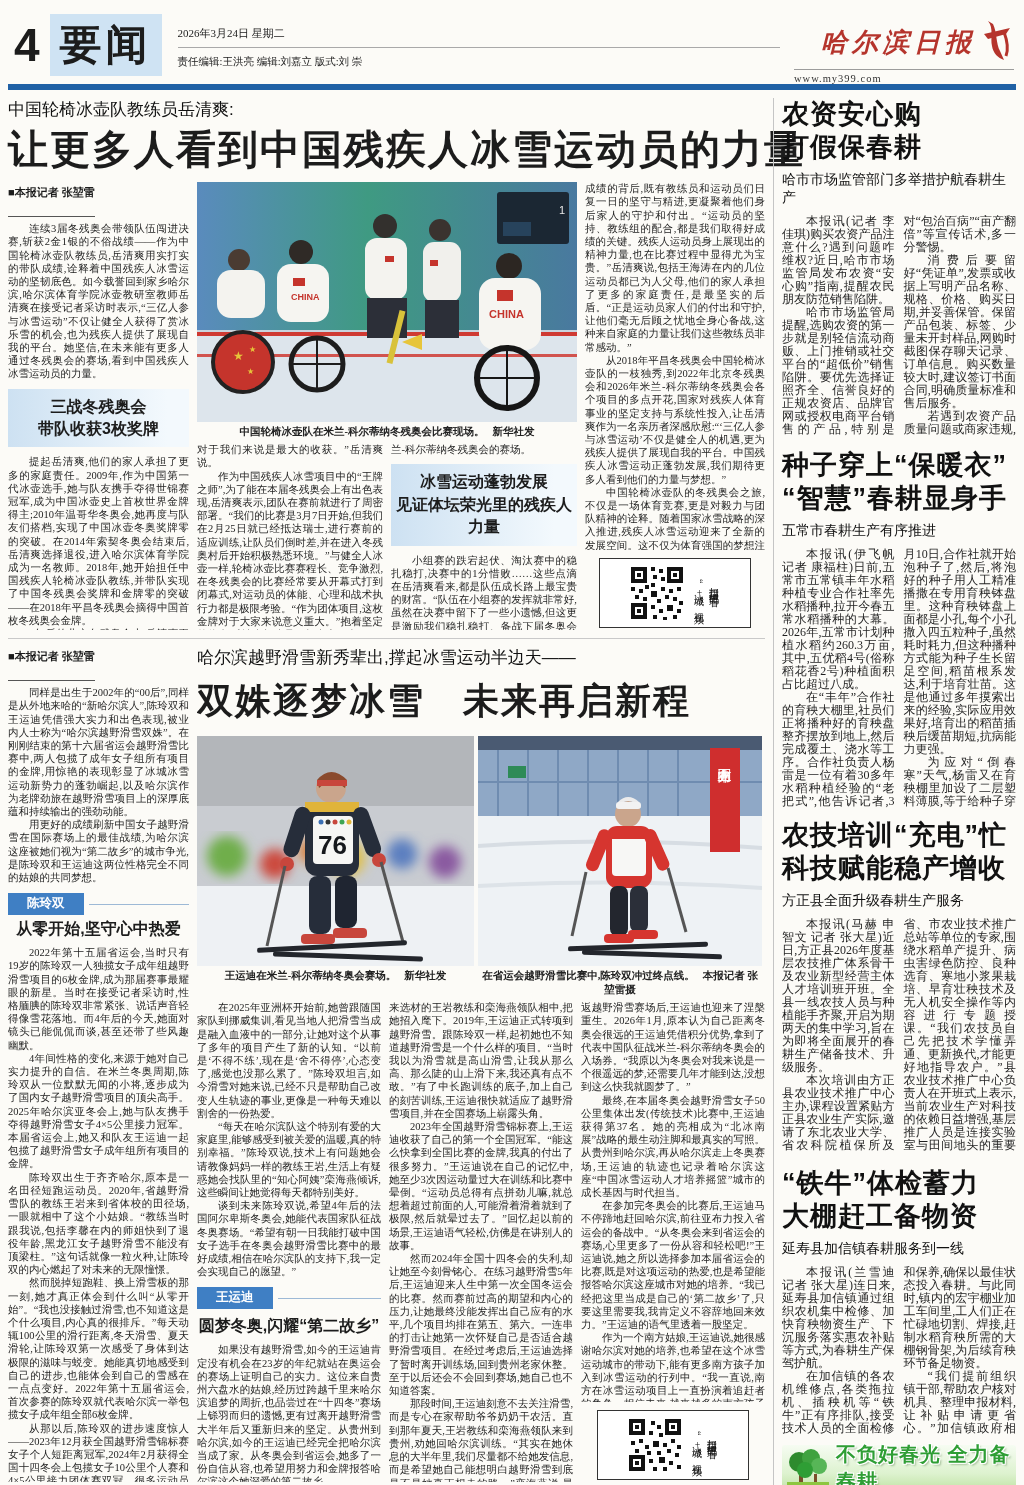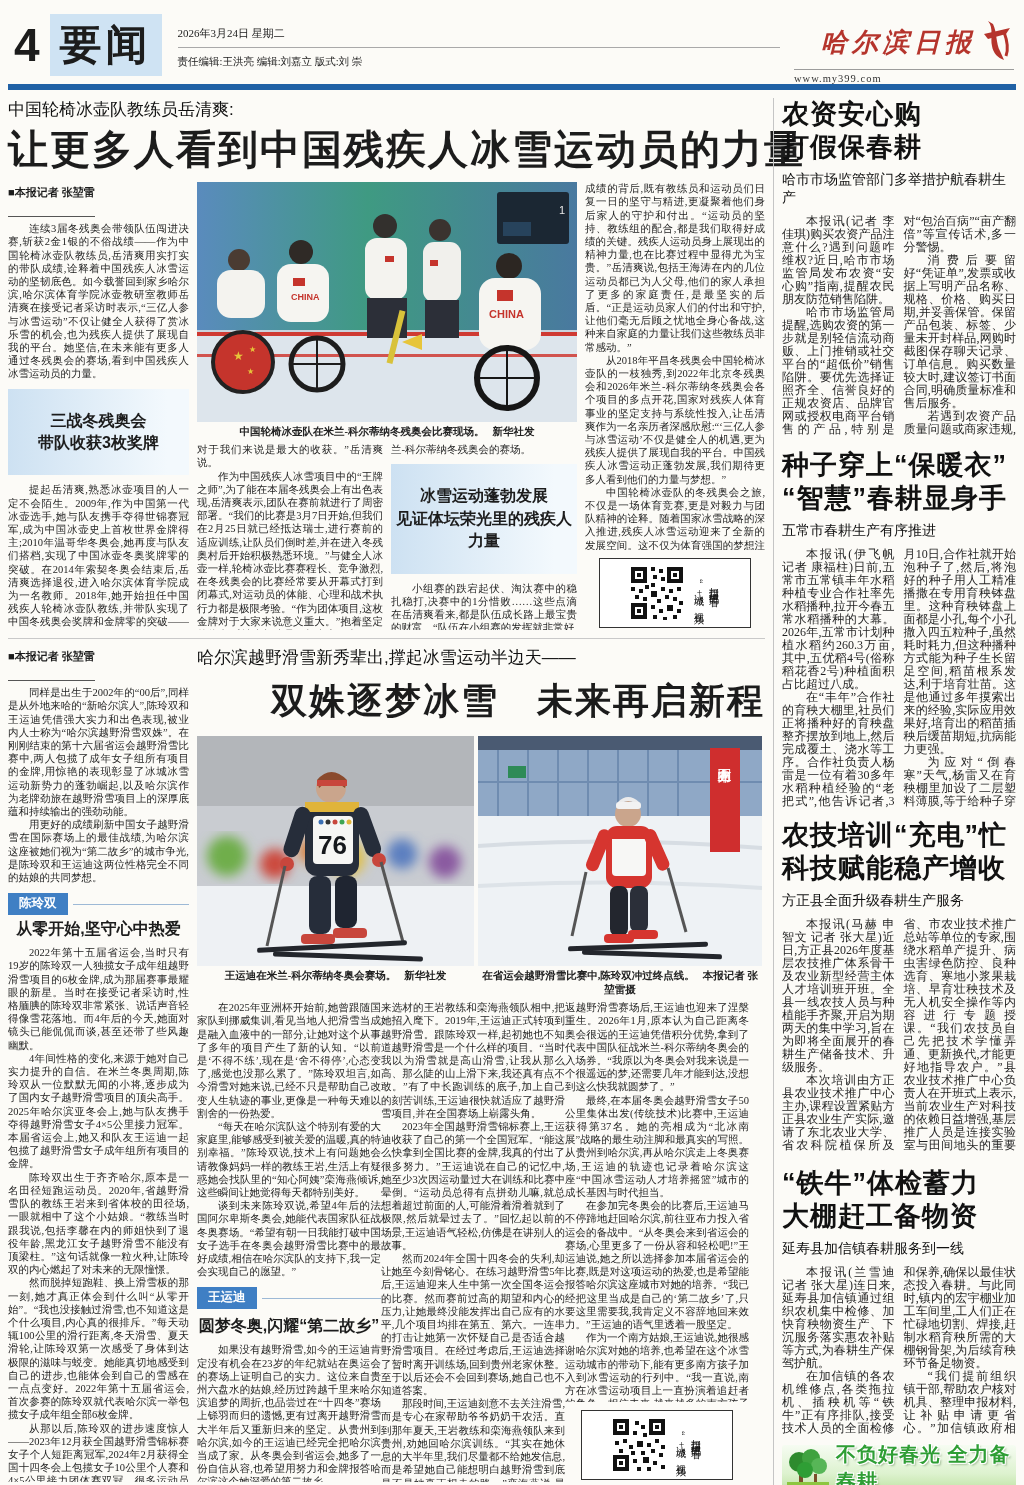--- a/index.html
+++ b/index.html
@@ -37,41 +37,41 @@
 
 .kicker{font-size:17px;color:#111;margin:0 0 5px;font-family:"Liberation Sans",sans-serif}
 .head1{font-size:40px;font-weight:900;letter-spacing:2px;font-family:"Liberation Sans",sans-serif;line-height:1.18;margin-bottom:9px;white-space:nowrap}
 .s1cols{display:flex;gap:8px;height:448px;overflow:hidden}
 .colnarrow{width:181px;overflow:hidden}
 .s1mid{width:380px;display:flex;flex-direction:column}
 .midcols{display:flex;gap:8px;flex:1;overflow:hidden;margin-top:2px}
 .midcol{width:186px;overflow:hidden}
 .col4{width:180px;display:flex;flex-direction:column;overflow:hidden}
 .col4text{flex:1;overflow:hidden}
-.subband{background:linear-gradient(90deg,#cde1f2,#f3f9fd 88%);text-align:center;font-weight:800;font-size:16px;line-height:1.4;padding:21px 0;margin:8px 0;white-space:pre-line;font-family:"Liberation Sans",sans-serif}
+.subband{background:linear-gradient(90deg,#cde1f2,#f3f9fd 88%);text-align:center;font-weight:800;font-size:16px;line-height:1.4;padding:7px 0;margin:8px 0;white-space:pre-line;font-family:"Liberation Sans",sans-serif}
 .photo{display:block;width:100%;background:#ddd}
 
 
 .qrbox{border:1px solid #333;width:152px;margin:8px auto 2px;padding:6px 5px;display:flex;gap:7px;align-items:center;justify-content:center;background:#fff}
 .qrcap{writing-mode:vertical-rl;font-size:10px;line-height:15px;white-space:pre-line;letter-spacing:2px;color:#111}
 
 
 .story2{border-top:1px solid #c9c9c9;margin-top:8px;padding-top:7px}
 .s2cols{display:flex;gap:8px;height:836px;overflow:hidden}
 .s2right{width:568px;display:flex;flex-direction:column;overflow:hidden}
-.head2{font-size:36px;font-weight:900;text-align:right;letter-spacing:2px;font-family:"Liberation Sans",sans-serif;margin:3px 0 10px}
+.head2{font-size:36px;font-weight:900;text-align:left;letter-spacing:2px;font-family:"Liberation Sans",sans-serif;margin:3px 0 10px}
 .photorow{display:flex;gap:4px}
 .photofig{display:flex;flex-direction:column}
 .photofig.left{width:277px}
 .photofig.right{width:284px}
-.botcols{display:flex;flex:1;overflow:hidden;margin-top:2px}
+.botcols{display:flex;gap:8px;flex:1;overflow:hidden;margin-top:2px}
 .botcol{width:184px;overflow:hidden;display:flex;flex-direction:column}
 .botcol .grow{flex:1;overflow:hidden}
 .seclabel-row{display:flex;align-items:center;margin:9px 0 3px}
-.seclabel{background:#3f7fc4;color:#fff;font-size:12.5px;font-weight:700;padding:2px 11px 3px;font-family:"Liberation Sans",sans-serif}
+.seclabel{background:#3f7fc4;color:#fff;font-size:12.5px;font-weight:700;padding:2px 19px 3px;font-family:"Liberation Sans",sans-serif}
 .seclabel-row::after{content:"";flex:1;border-top:1px solid #9db9d6;margin-left:5px}
 .secsub{font-size:16px;font-weight:800;text-align:center;margin:4px 0 6px;font-family:"Liberation Sans",sans-serif}
 
 
 .side-art{margin-bottom:9px}
 .shead{font-size:27px;font-weight:900;line-height:1.22;font-family:"Liberation Sans",sans-serif;letter-spacing:1px;color:#111}
 .ssub{font-size:14px;margin:7px 0 8px;color:#111}
 .sbody{column-count:2;column-gap:9px;overflow:hidden}
 .sbody .para{font-size:12px;line-height:13px}
 .h-a{height:225px}.h-b{height:262px}.h-c{height:240px}.h-d{height:170px}
@@ -118,21 +118,21 @@
         <h1 class="head1">让更多人看到中国残疾人冰雪运动员的力量</h1>
         <div class="s1cols">
           <div class="colnarrow">
             <span class="byline">■本报记者 张堃雷</span>
             <div>
                 <p class="para">连续3届冬残奥会带领队伍闯进决赛,斩获2金1银的不俗战绩——作为中国轮椅冰壶队教练员,岳清爽用实打实的带队成绩,诠释着中国残疾人冰雪运动的坚韧底色。如今载誉回到家乡哈尔滨,哈尔滨体育学院冰壶教研室教师岳清爽在接受记者采访时表示,“三亿人参与冰雪运动”不仅让健全人获得了赏冰乐雪的机会,也为残疾人提供了展现自我的平台。她坚信,在未来能有更多人通过冬残奥会的赛场,看到中国残疾人冰雪运动员的力量。</p>
               </div>
             <div class="subband">三战冬残奥会
 带队收获3枚奖牌</div>
             <div>
-                <p class="para">提起岳清爽,熟悉冰壶项目的人一定不会陌生。2009年,作为中国第一代冰壶选手,她与队友携手夺得世锦赛冠军,成为中国冰壶史上首枚世界金牌得主;2010年温哥华冬奥会,她再度与队友们搭档,实现了中国冰壶冬奥奖牌零的突破。在2014年索契冬奥会结束后,岳清爽选择退役,进入哈尔滨体育学院成为一名教师。2018年,她开始担任中国残疾人轮椅冰壶队教练,并带队实现了中国冬残奥会奖牌和金牌零的突破——在2018年平昌冬残奥会摘得中国首枚冬残奥会金牌。</p>
+                <p class="para">提起岳清爽,他们的家人承担了更多的家庭责任。2009年,作为中国第一代冰壶选手,她与队友携手夺得世锦赛冠军,成为中国冰壶史上首枚世界金牌得主;2010年温哥华冬奥会,她再度与队友们搭档,实现了中国冰壶冬奥奖牌零的突破。在2014年索契冬奥会结束后,岳清爽选择退役,进入哈尔滨体育学院成为一名教师。2018年,她开始担任中国残疾人轮椅冰壶队教练,并带队实现了中国冬残奥会奖牌和金牌零的突破——在2018年平昌冬残奥会摘得中国首枚冬残奥会金牌。</p>
                 <p class="para">4年后的北京冬残奥会上,岳清爽再度以教练的身份带领队伍成功卫冕,续写了中国轮椅冰壶的辉煌。本次米兰-科尔蒂纳冬残奥会,她第三次执掌教鞭,带队获得了混合团体项目的银牌。“作为教练员和运动员,能在4年的备战中以崭新的面貌迎接挑战,</p>
               </div>
           </div>
 
           <div class="s1mid">
 
             <svg class="photo" width="380" height="240" viewBox="0 0 380 240">
               <defs>
                 <linearGradient id="arena" x1="0" y1="0" x2="1" y2="0">
                   <stop offset="0" stop-color="#5a8bbd"></stop>

